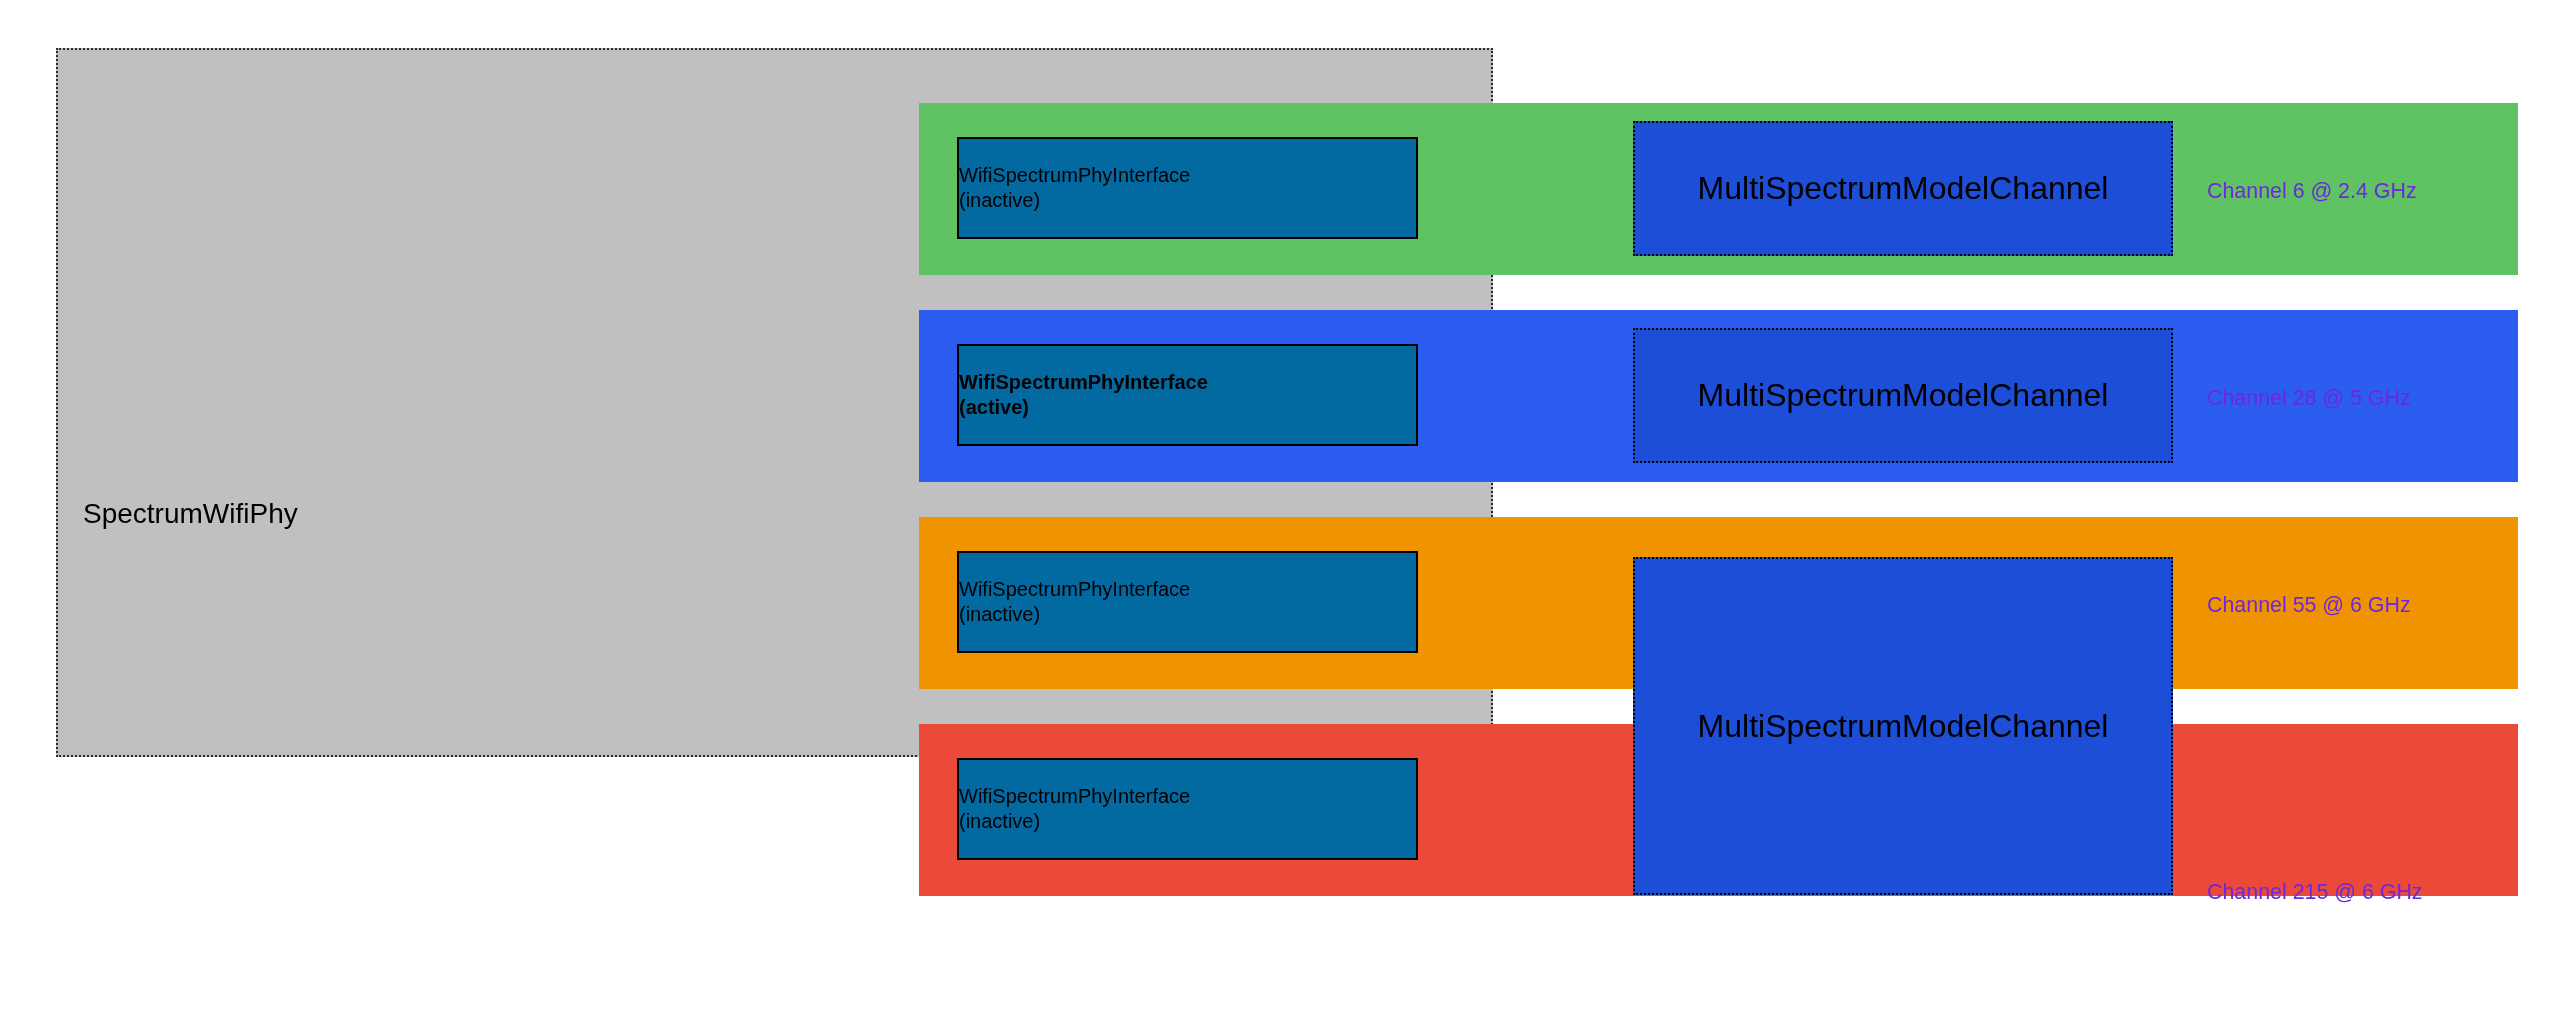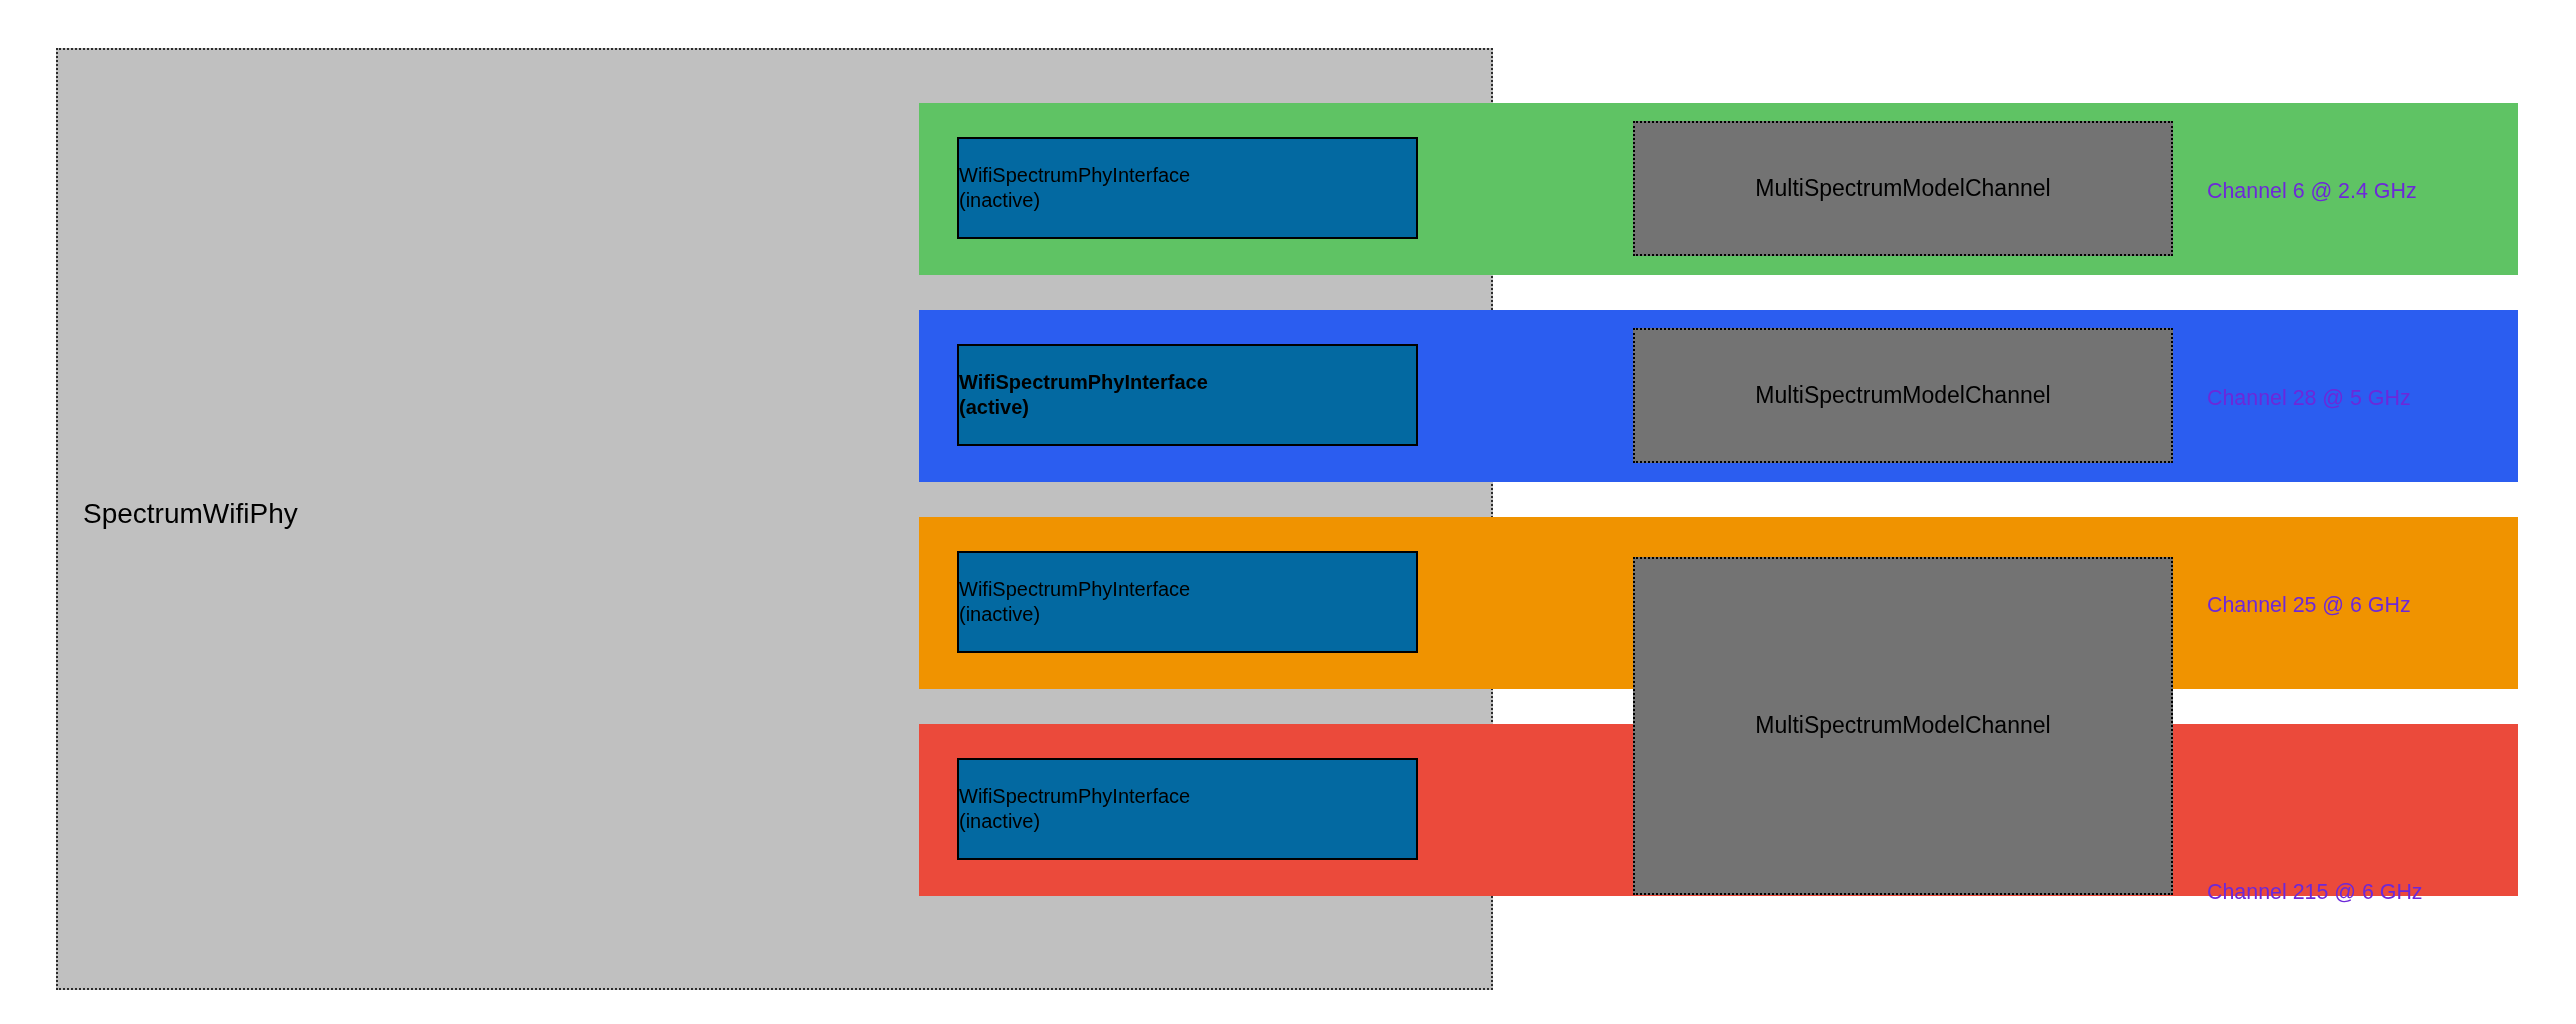--- a/index.html
+++ b/index.html
@@ -17,21 +17,21 @@
     background: #ffffff;
     overflow: hidden;
   }
 
   
   .phy-container {
     position: absolute;
     left: 56px;
     top: 48px;
     width: 1437px;
-    height: 942px;
+    height: 709px;
     background: #c0c0c0;
     border: 2.3px dotted #2b2b2b;
     box-sizing: border-box;
     text-decoration: underline;
   }
   .phy-label {
     position: absolute;
     left: 25px;
     top: 448px;
     font-size: 28px;
@@ -73,28 +73,28 @@
   .iface-green  { top: 137px; }
   .iface-blue   { top: 344px; font-weight: bold; }
   .iface-orange { top: 551px; }
   .iface-red    { top: 758px; }
 
   
   .chan-box {
     position: absolute;
     left: 1633px;
     width: 540px;
-    background: #737373;
+    background: #1d4ed8;
     border: 2.3px dotted #000000;
     box-sizing: border-box;
     display: flex;
     align-items: center;
     justify-content: center;
     text-align: center;
-    font-size: 23px;
+    font-size: 32px;
     color: #000000;
     line-height: 1.2;
   }
   .chan-green  { top: 121px;  height: 135px; }
   .chan-blue   { top: 328px;  height: 135px; }
   .chan-tall   { top: 557px;  height: 338px; }
 
   
   .chan-caption {
     position: absolute;
@@ -145,17 +145,17 @@
   </div>
   <div class="chan-box chan-blue">
     <span>MultiSpectrumModelChannel</span>
   </div>
   <div class="chan-box chan-tall">
     <span>MultiSpectrumModelChannel</span>
   </div>
 
   <div class="chan-caption cap-green">Channel 6 @ 2.4 GHz</div>
   <div class="chan-caption cap-blue">Channel 28 @ 5 GHz</div>
-  <div class="chan-caption cap-orange">Channel 25 @ 6 GHz</div>
+  <div class="chan-caption cap-orange">Channel 55 @ 6 GHz</div>
   <div class="chan-caption cap-red">Channel 215 @ 6 GHz</div>
 
 </div>
 
 
 </body></html>

